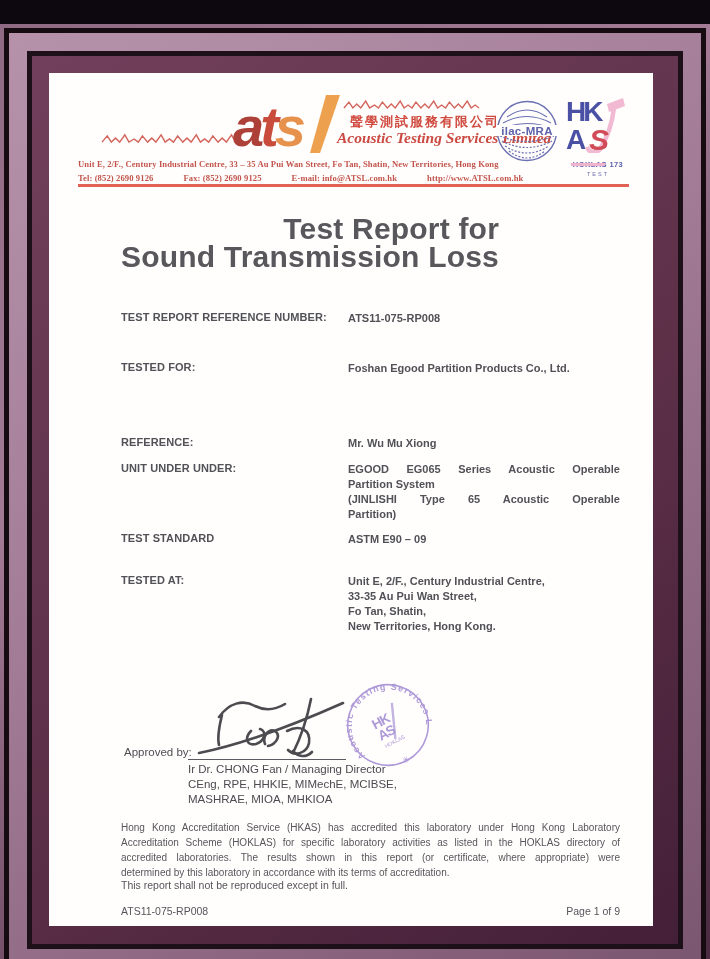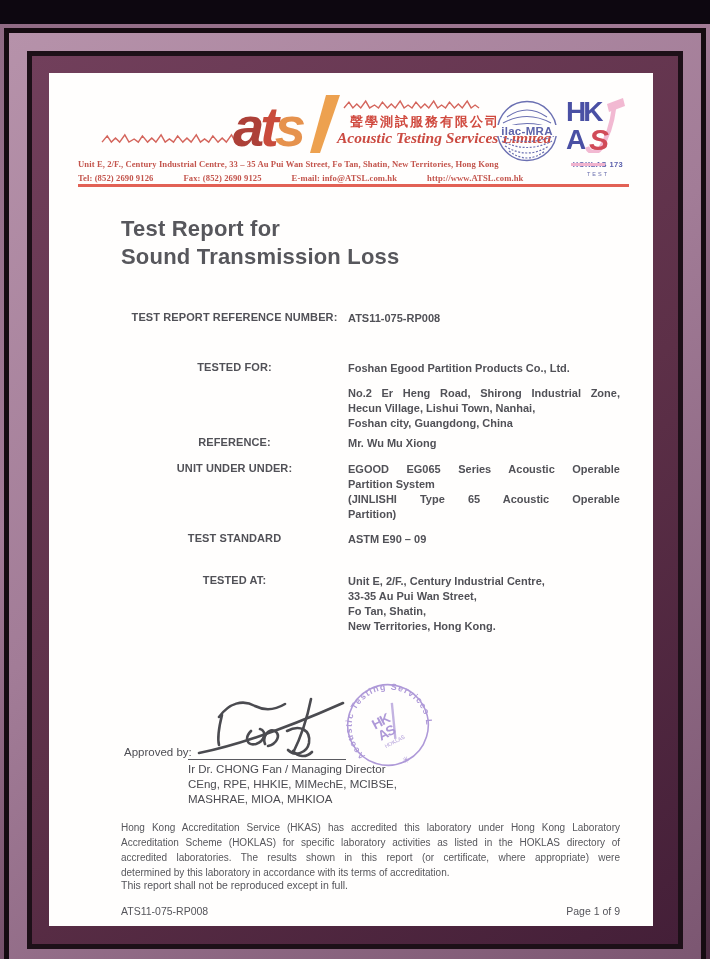--- a/index.html
+++ b/index.html
@@ -25,25 +25,25 @@
                color:#c3544c; white-space:nowrap; letter-spacing:0.1px; }
   .contact-line { display:flex; gap:30px; }
   .red-rule  { height:2.5px; background:#e26155; }
 
   .hkas-wrap { text-align:center; }
   .hoklas-lbl { font-size:7.5px; font-weight:bold; color:#5b60ac; letter-spacing:0.4px; position:relative; display:inline-block; }
   .hoklas-lbl .pink-strike { position:absolute; left:-2px; top:3px; width:34px; height:2.5px; background:#f0b3ce; }
   .hoklas-sub { font-size:5.5px; color:#6a6fae; letter-spacing:2px; }
 
   
-  .doc-title { font-size:22px; font-weight:bold; color:#57575c; line-height:28px; letter-spacing:0.2px; }
+  .doc-title { font-size:30px; font-weight:bold; color:#57575c; line-height:28px; letter-spacing:0.2px;text-align:right; }
 
   
   .row { position:absolute; left:72px; width:499px; display:flex; font-size:11px; font-weight:bold; color:#515157; }
-  .row .lbl { width:227px; flex:none; letter-spacing:0.1px;text-align:center; }
+  .row .lbl { width:227px; flex:none; letter-spacing:0.1px; }
   .row .val { width:272px; flex:none; line-height:15px; }
   .jline { text-align:justify; text-align-last:justify; }
 
   
   .approved-lbl { font-size:11.5px; color:#4e4e54; }
   .sig-line { border-top:1.6px solid #5a5a60; }
   .sig-name { font-size:11.5px; color:#4b4b51; line-height:15px; }
 
   
   .acc-par { font-size:10px; line-height:15px; color:#57575c; width:499px; }
@@ -118,28 +118,20 @@
         <div class="lbl">TEST REPORT REFERENCE NUMBER:</div>
         <div class="val">ATS11-075-RP008</div>
       </div>
 
 
       <div class="row" style="top:288px;">
         <div class="lbl">TESTED FOR:</div>
         <div class="val">Foshan Egood Partition Products Co., Ltd.</div>
       </div>
 
-      <div class="row" style="top:313px;">
-        <div class="lbl"></div>
-        <div class="val">
-          <div class="jline">No.2 Er Heng Road, Shirong Industrial Zone,</div>
-          <div>Hecun Village, Lishui Town, Nanhai,</div>
-          <div>Foshan city, Guangdong, China</div>
-        </div>
-      </div>
 
       <div class="row" style="top:363px;">
         <div class="lbl">REFERENCE:</div>
         <div class="val">Mr. Wu Mu Xiong</div>
       </div>
 
       <div class="row" style="top:389px;">
         <div class="lbl">UNIT UNDER UNDER:</div>
         <div class="val">
           <div class="jline">EGOOD EG065 Series Acoustic Operable</div>

